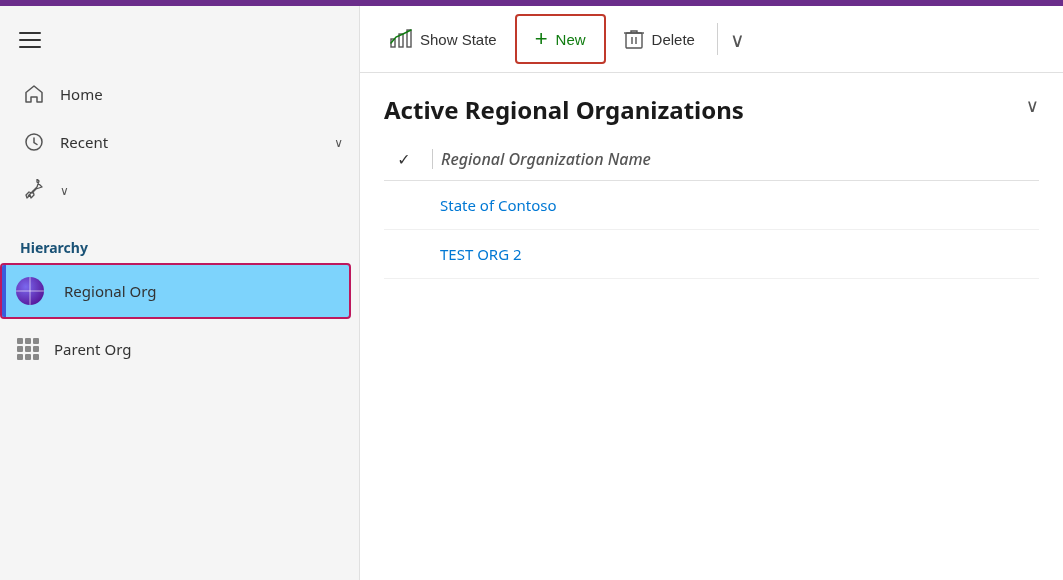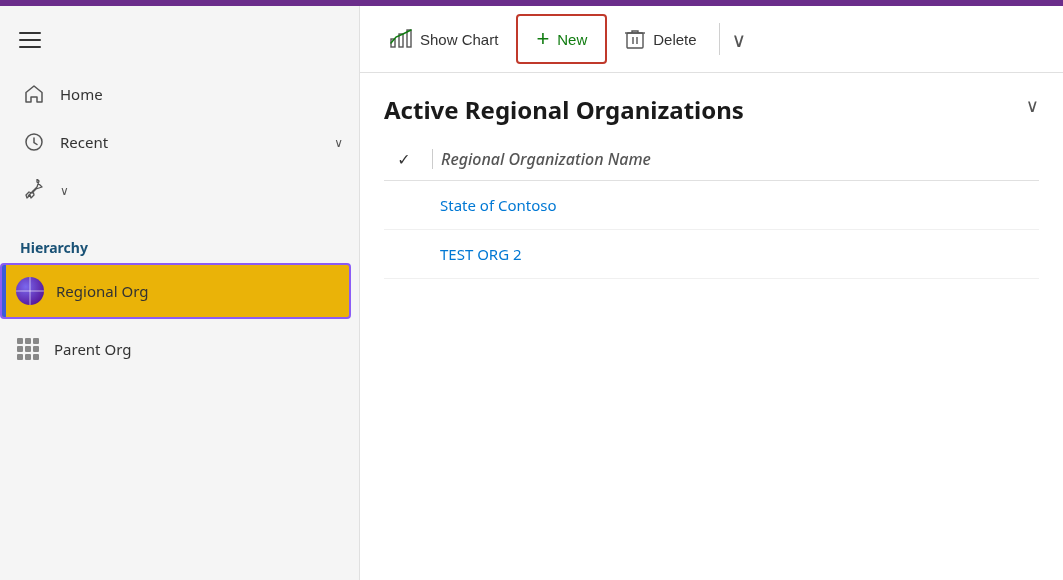--- a/index.html
+++ b/index.html
@@ -103,22 +103,23 @@
       padding: 10px 16px 10px 0;
       cursor: pointer;
       font-size: 15px;
       color: #333;
       position: relative;
       margin: 2px 8px 2px 0;
       border-radius: 4px;
     }
 
     .hierarchy-item.active {
-      background: #eab308;
-      border: 2px solid #8b5cf6;
+      background: #7dd3fc;
+      border: 2px solid #be185d;
+      gap: 8px;
     }
 
     .hierarchy-item .left-accent {
       position: absolute;
       left: 0;
       top: 0;
       bottom: 0;
       width: 4px;
       background: #3b5bdb;
       border-radius: 2px 0 0 2px;
@@ -412,21 +413,21 @@
 
       <button class="toolbar-btn">
         <span class="toolbar-icon">
           <svg width="22" height="20" viewBox="0 0 22 20" fill="none">
             <rect x="1" y="10" width="4" height="8" stroke="#555" stroke-width="1.4" fill="none"></rect>
             <rect x="9" y="5" width="4" height="13" stroke="#555" stroke-width="1.4" fill="none"></rect>
             <rect x="17" y="1" width="4" height="17" stroke="#555" stroke-width="1.4" fill="none"></rect>
             <path d="M1 14 l5-6 7-3 8-4" stroke="#107c10" stroke-width="1.5" fill="none" stroke-linecap="round"></path>
           </svg>
         </span>
-        <span>Show Chart</span>
+        <span>Show State</span>
       </button>
 
       <button class="toolbar-btn new-btn">
         <span class="toolbar-icon" style="color:#107c10; font-size:22px; font-weight:300;">+</span>
         <span>New</span>
       </button>
 
       <button class="toolbar-btn">
         <span class="toolbar-icon">
           <svg width="20" height="22" viewBox="0 0 20 22" fill="none">

